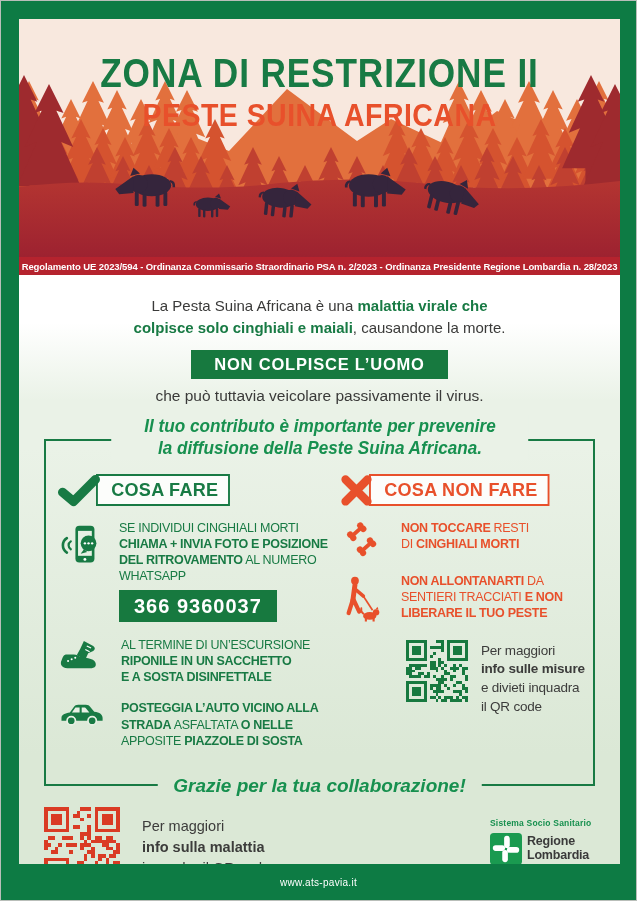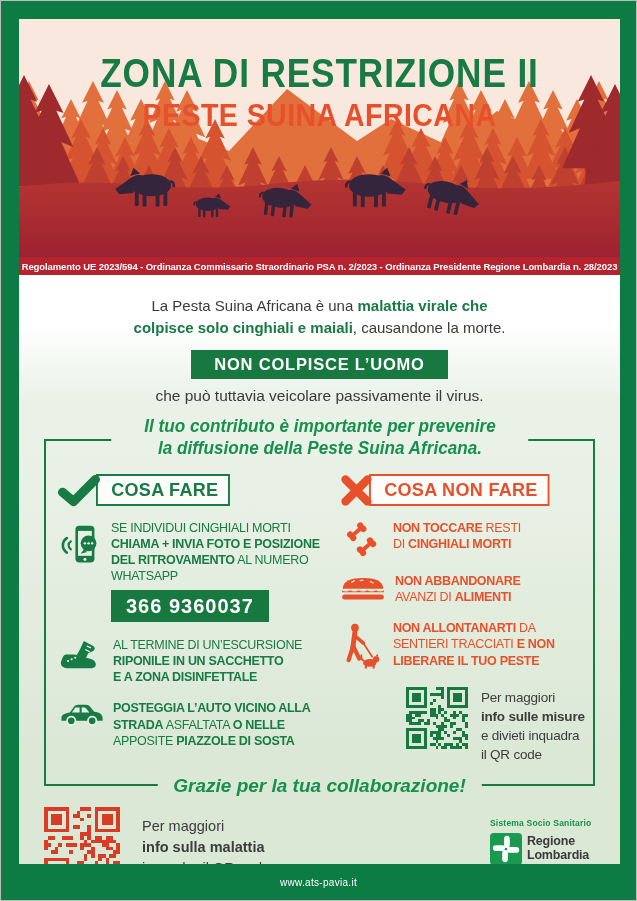--- a/index.html
+++ b/index.html
@@ -43,21 +43,21 @@
                 font-size:19px; font-weight:bold; font-style:italic; color:#17904f; }
   .cols { display:grid; grid-template-columns:53% 47%; padding-top:33px; height:100%; }
   .col-do   { padding-left:12px; }
   .col-dont { padding-left:4px; }
   .col-head { display:flex; align-items:center; gap:4px; margin-bottom:13px; }
   .col-head .mark { flex:0 0 auto; display:flex; margin-right:-8px; position:relative; z-index:2; }
   .head-label { border:2px solid; padding:3px 10px 3px 14px; font-size:19px; font-weight:bold;
                 letter-spacing:.3px; background:rgba(255,255,255,.85); white-space:nowrap; transform:scaleX(.95); transform-origin:left; }
   .col-do .head-label { color:#187a44; border-color:#187a44; }
   .col-dont .head-label { color:#e8502b; border-color:#e8502b; }
-  .item { display:flex; gap:9px; margin-bottom:15px; }
+  .item { display:flex; gap:17px; margin-bottom:15px; }
   .item .icn { flex:0 0 44px; display:flex; justify-content:center; align-items:flex-start; padding-top:2px; }
   .item .txt { font-size:12.5px; line-height:1.3; letter-spacing:-.3px; }
   .col-do .txt { color:#187a44; }
   .col-dont .txt { color:#e8502b; }
   .txt .b { font-weight:bold; }
   .wa-badge { display:inline-block; margin-top:5px; background:#17793f; color:#fff;
               font-size:20px; font-weight:bold; letter-spacing:1px; padding:3px 15px; }
   .qr-note { display:flex; gap:13px; margin-top:17px; margin-left:66px; }
   .qr-note .note-txt { font-size:13.5px; line-height:1.4; color:#3c3c3b; letter-spacing:-.2px; padding-top:2px; }
   .note-txt .b { font-weight:bold; }
@@ -245,21 +245,21 @@
    <path d="M5 29 c-3 6 1 11 8 11 l32 0 c6 0 9 -3 7 -8 c-1 -3 -5 -5 -10 -6 l-11 -2 c-3 -1 -5 -3 -9 -3 l-10 0 c-4 0 -5 3 -7 8 z" fill="#187a44"></path>
    <circle cx="14" cy="30" r="1.4" fill="#fff"></circle>
                       <circle cx="19" cy="27.5" r="1.4" fill="#fff"></circle>
                       <circle cx="24" cy="25.5" r="1.4" fill="#fff"></circle>
    <path d="M40 9 l6 3 M38 14 l6 3" stroke="#fff" stroke-width="1.6"></path>
  </svg>
                   </span>
                   <div class="txt">
                     <div><span>AL TERMINE DI UN’ESCURSIONE</span></div>
                     <div><span class="b">RIPONILE IN UN SACCHETTO</span></div>
-                    <div><span class="b">E A ZONA DISINFETTALE</span></div>
+                    <div><span class="b">E A SOSTA DISINFETTALE</span></div>
                   </div>
                 </div>
                 <div class="item">
                   <span class="icn">
                     <svg width="46" height="25" viewBox="0 0 66 34">
    <path d="M5 22 c0 -5 5 -7 12 -8 l6 -8 c1 -2 3 -3 6 -3 l11 0 c3 0 5 1 6 3 l6 7 c8 1 12 4 12 9 l0 4 -59 0 z" fill="#187a44"></path>
    <path d="M25 7 l-5 7 11 0 0 -7 z M34 7 l0 7 11 0 -5 -6 c-1 -1 -2 -1 -3 -1 z" fill="#e7f0e4"></path>
    <circle cx="19" cy="26" r="6" fill="#187a44" stroke="#e7f0e4" stroke-width="2.4"></circle>
    <circle cx="49" cy="26" r="6" fill="#187a44" stroke="#e7f0e4" stroke-width="2.4"></circle>
  </svg>
@@ -298,38 +298,20 @@
                         <circle cx="-9" cy="-3" r="4.2"></circle>
                         <circle cx="-9" cy="3" r="4.2"></circle>
                         <circle cx="9" cy="-3" r="4.2"></circle>
                         <circle cx="9" cy="3" r="4.2"></circle>
                       </g>
  </svg>
                   </span>
                   <div class="txt">
                     <div><span class="b">NON TOCCARE</span><span> RESTI</span></div>
                     <div><span>DI </span><span class="b">CINGHIALI MORTI</span></div>
-                  </div>
-                </div>
-                <div class="item">
-                  <span class="icn">
-                    <svg width="46" height="26" viewBox="0 0 64 36">
-   <path d="M4 17 q2 -13 28 -13 q26 0 28 13 l0 2 -56 0 z" fill="#e8502b"></path>
-   <g stroke="#fff" stroke-width="1.5" stroke-linecap="round">
-                        <path d="M16 10 l4 -2"></path>
-                        <path d="M28 8 l4 -1"></path>
-                        <path d="M42 9 l4 2"></path>
-                      </g>
-   <path d="M3 21 q5 4 11 0 q6 4 12 0 q6 4 12 0 q6 4 12 0 q6 4 11 0 l0 3 -58 0 z" fill="#e8502b"></path>
-   <rect x="3" y="27" width="58" height="7" rx="3.5" fill="#e8502b"></rect>
- </svg>
-                  </span>
-                  <div class="txt">
-                    <div><span class="b">NON ABBANDONARE</span></div>
-                    <div><span>AVANZI DI </span><span class="b">ALIMENTI</span></div>
                   </div>
                 </div>
                 <div class="item">
                   <span class="icn">
                     <svg width="38" height="48" viewBox="0 0 54 66">
    <circle cx="17" cy="7" r="5.5" fill="#e8502b"></circle>
    <path d="M17 13 L14 35" stroke="#e8502b" stroke-width="7" stroke-linecap="round"></path>
    <path d="M16 18 L29 29" stroke="#e8502b" stroke-width="5" stroke-linecap="round"></path>
    <path d="M14 34 L8 53 M15 34 L23 51" stroke="#e8502b" stroke-width="6" stroke-linecap="round"></path>
    <path d="M29 29 L42 49" stroke="#e8502b" stroke-width="2.4"></path>

